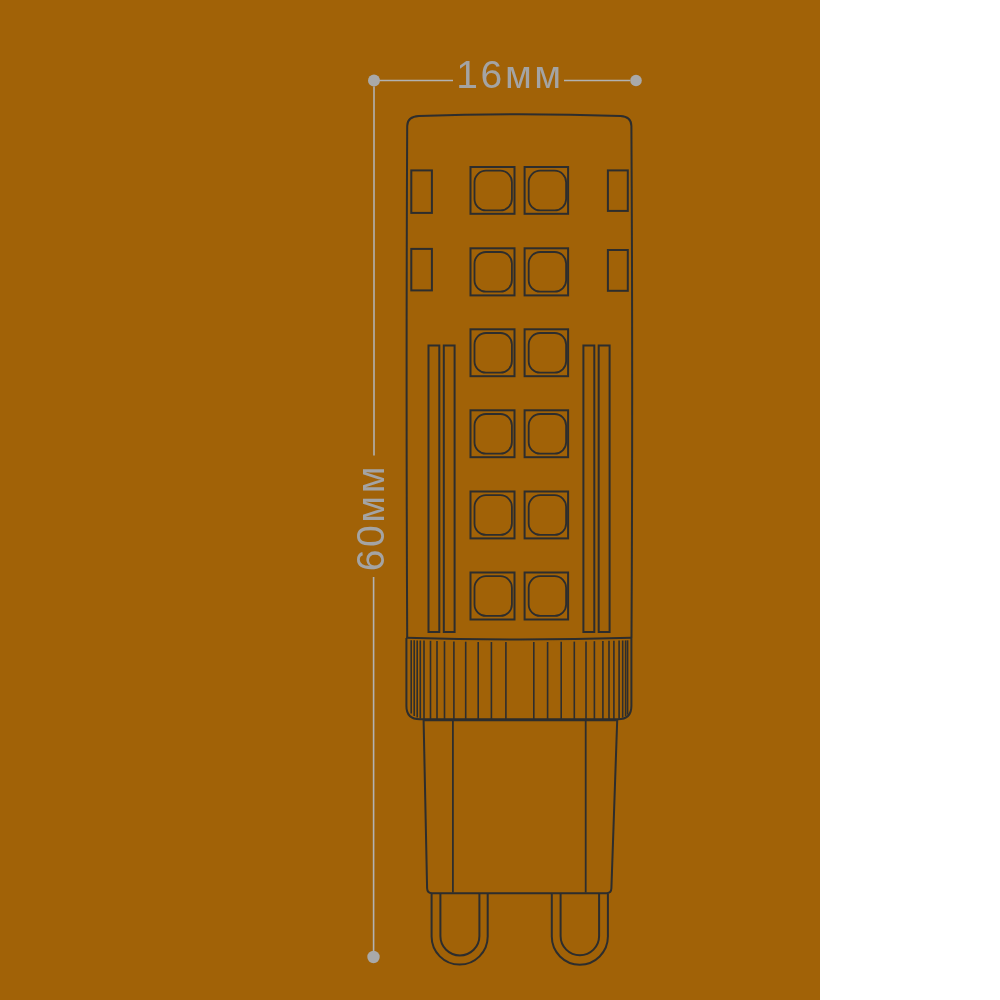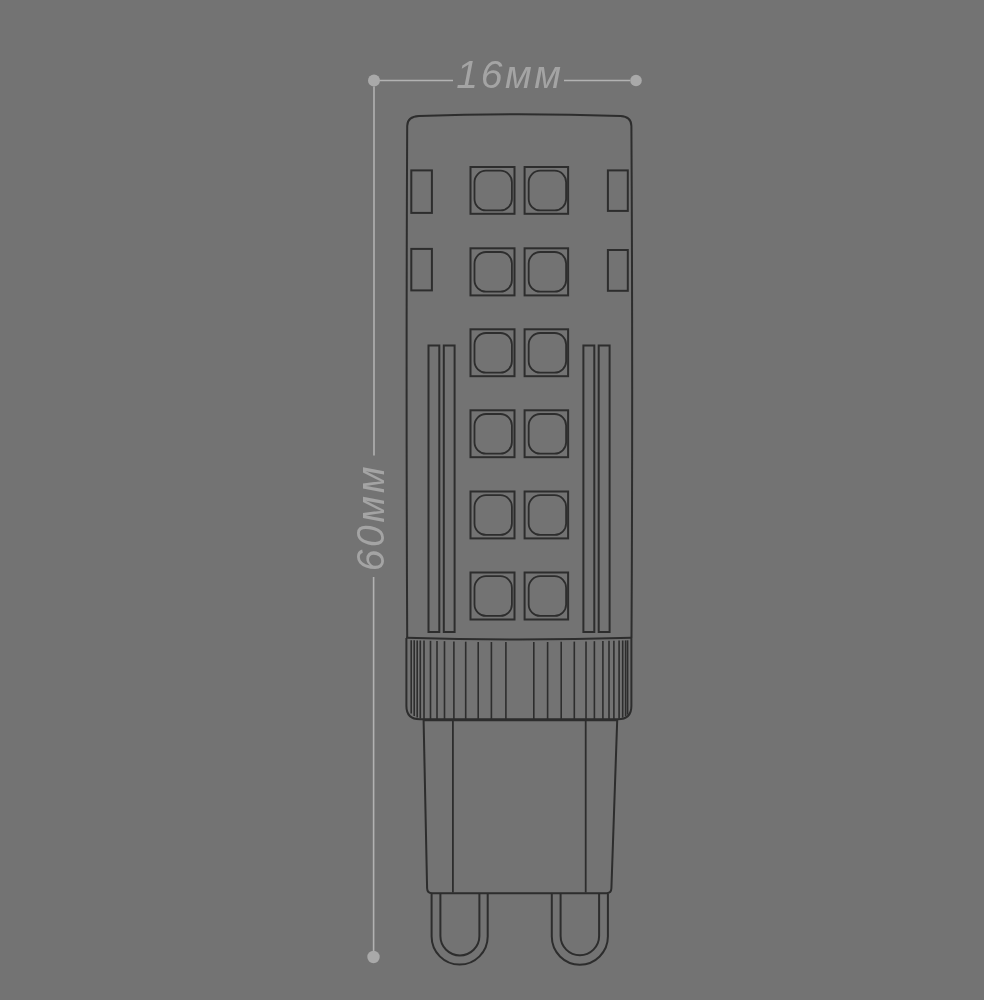--- a/index.html
+++ b/index.html
@@ -1,16 +1,16 @@
 <!DOCTYPE html>
 <html><head>
 <meta charset="utf-8">
 <style>
   html,body{margin:0;padding:0;background:#ffffff;}
-  .stage{position:relative;width:984px;height:1000px;background:#737373;overflow:hidden;font-style:italic;}
+  .stage{position:relative;width:820px;height:1000px;background:#a16207;overflow:hidden;}
   svg{position:absolute;left:0;top:0;}
   text{font-family:"Liberation Sans", sans-serif;}
 </style>
 </head>
 <body>
 <div class="stage">
 <svg width="1000" height="1000" viewBox="0 0 1000 1000">
 
   <g>
     <text x="510" y="87.8" font-size="39" letter-spacing="2.6" fill="#a4a4a4" text-anchor="middle">16мм</text>

